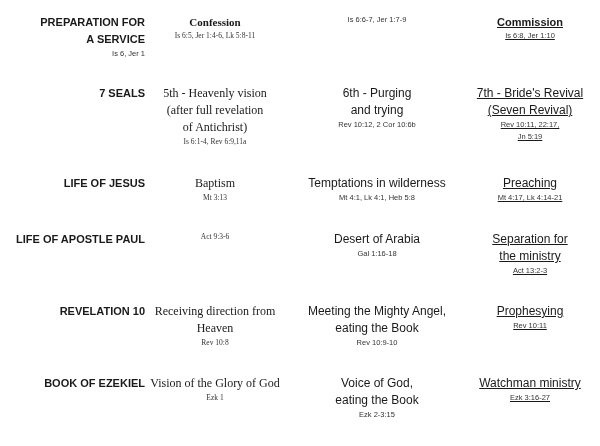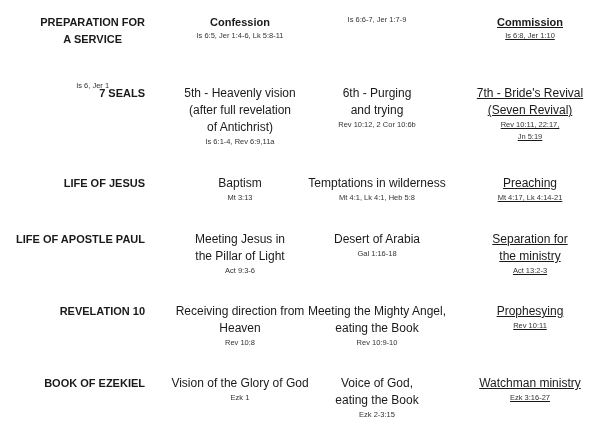--- a/index.html
+++ b/index.html
@@ -16,41 +16,40 @@
     color: #1a1a1a;
   }
   .row {
     position: absolute;
     left: 0;
     width: 600px;
   }
   .label {
     position: absolute;
     right: 455px;
-    text-align: center;
+    text-align: right;
     font-weight: bold;
     font-size: 11px;
     line-height: 17px;
     color: #1a1a1a;
     white-space: nowrap;
   }
   .label .ref {
     font-weight: normal;
     font-size: 7.5px;
     line-height: 12px;
     color: #333;
     display: block;
-    margin-top: 32px;
   }
   .cell {
     position: absolute;
     text-align: center;
     width: 150px;
   }
-  .cell.c1 { left: 165px; }
+  .cell.c1 { left: 140px; font-family: Liberation Serif, serif; }
   .cell.c2 { left: 302px; }
   .cell.c3 { left: 460px; width: 140px; text-decoration: underline; }
   .main {
     font-size: 12px;
     line-height: 17px;
     color: #1a1a1a;
     white-space: pre-line;
   }
   .head-main {
     font-weight: bold;
@@ -119,22 +118,20 @@
   </div>
   <div class="cell c3">
     <div class="main">Preaching</div>
     <div class="ref">Mt 4:17, Lk 4:14-21</div>
   </div>
 </div>
 
 <div class="row" style="top:231px;">
   <div class="label">LIFE OF APOSTLE PAUL</div>
   <div class="cell c1">
-    <div class="main">Meeting Jesus in
-the Pillar of Light</div>
     <div class="ref">Act 9:3-6</div>
   </div>
   <div class="cell c2">
     <div class="main">Desert of Arabia</div>
     <div class="ref">Gal 1:16-18</div>
   </div>
   <div class="cell c3">
     <div class="main">Separation for
 the ministry</div>
     <div class="ref">Act 13:2-3</div>

